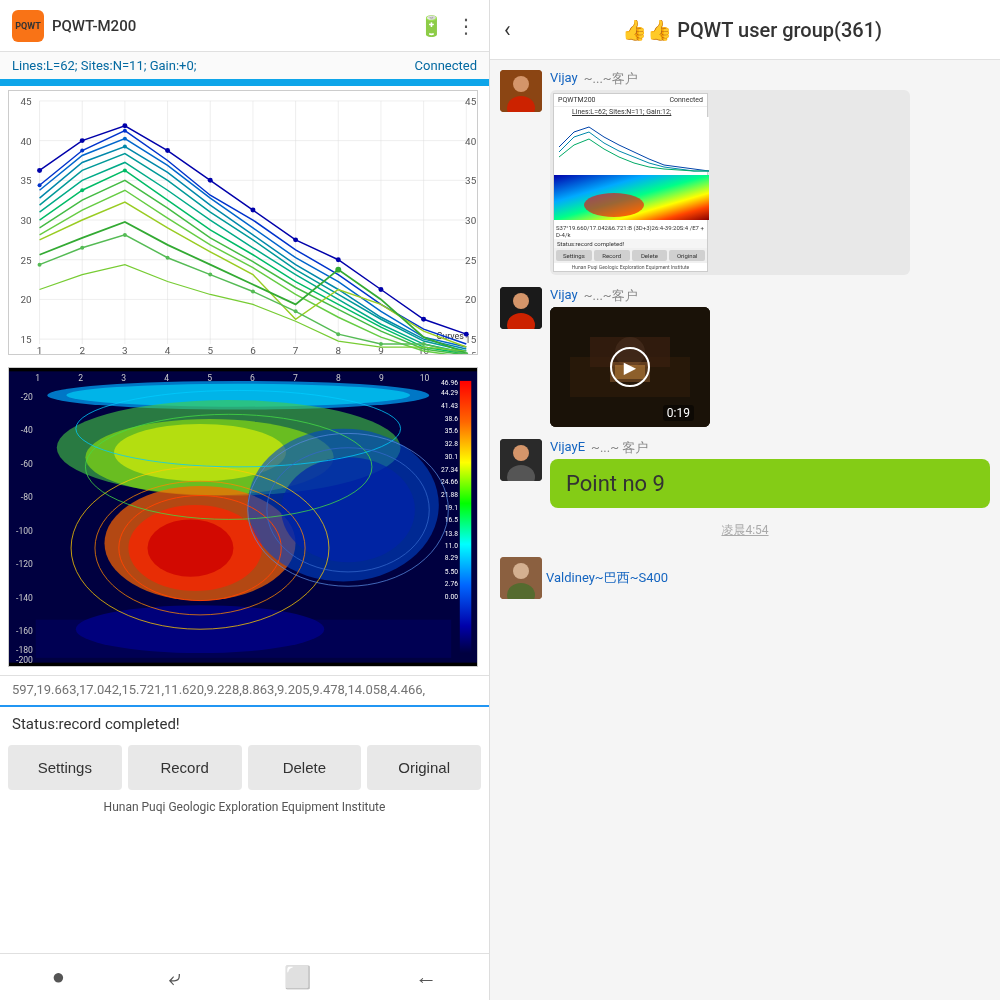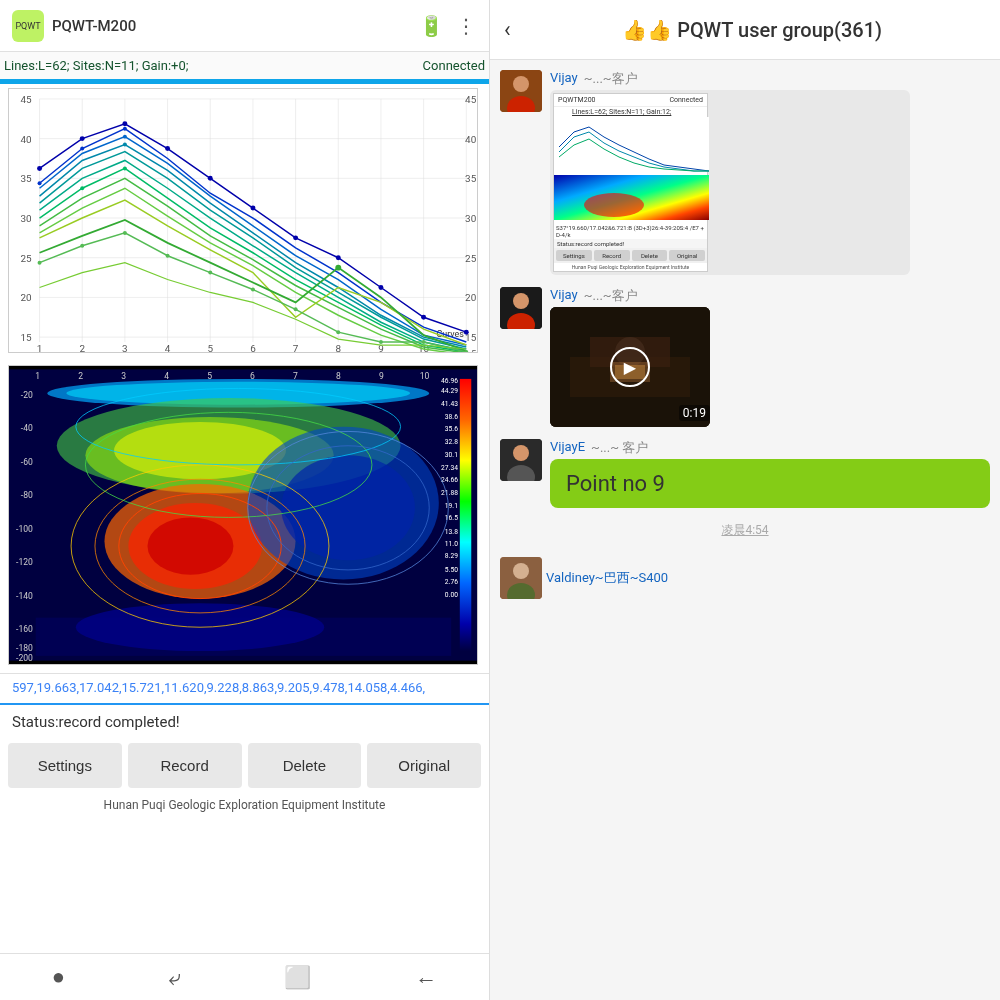--- a/index.html
+++ b/index.html
@@ -20,27 +20,27 @@
       align-items: center;
       padding: 8px 12px;
       background: #fff;
       border-bottom: 1px solid #e0e0e0;
       height: 52px;
     }
 
     .app-logo {
       width: 32px;
       height: 32px;
-      background: #bef264;
+      background: #f97316;
       border-radius: 6px;
       display: flex;
       align-items: center;
       justify-content: center;
       font-size: 9px;
-      font-weight: normal;
+      font-weight: bold;
       color: #333;
       margin-right: 8px;
     }
 
     .app-title {
       font-size: 15px;
       font-weight: 500;
       color: #333;
       flex: 1;
     }
@@ -51,27 +51,27 @@
       color: #4CAF50;
     }
 
     .menu-dots {
       font-size: 20px;
       color: #555;
       letter-spacing: 1px;
     }
 
     .status-bar {
-      padding: 6px 4px;
+      padding: 6px 12px;
       font-size: 13px;
-      color: #14532d;
+      color: #0369a1;
       display: flex;
       justify-content: space-between;
       background: #fafafa;
-      border-bottom: 5px solid #0ea5e9;
+      border-bottom: 7px solid #0ea5e9;
     }
 
     .chart-container {
       padding: 4px 8px;
       background: #fff;
       position: relative;
     }
 
     .line-chart {
       width: 470px;
@@ -84,21 +84,21 @@
       width: 470px;
       height: 300px;
       background: #000;
       border: 1px solid #ccc;
       margin-top: 4px;
     }
 
     .data-line {
       padding: 6px 12px;
       font-size: 13px;
-      color: #3b82f6;
+      color: #737373;
       background: #fff;
       border-top: 1px solid #e0e0e0;
       word-break: break-all;
     }
 
     .divider {
       height: 2px;
       background: #2196F3;
       margin: 2px 0;
     }
@@ -266,21 +266,21 @@
       align-items: center;
       justify-content: center;
       font-size: 16px;
       color: #fff;
       cursor: pointer;
     }
 
     .video-duration {
       position: absolute;
       bottom: 6px;
-      right: 0;
+      right: 16px;
       font-size: 12px;
       color: #fff;
       background: rgba(0,0,0,0.5);
       padding: 1px 4px;
       border-radius: 3px;
     }
 
     .text-bubble-large {
       background: #84cc16;
       border-radius: 8px;

